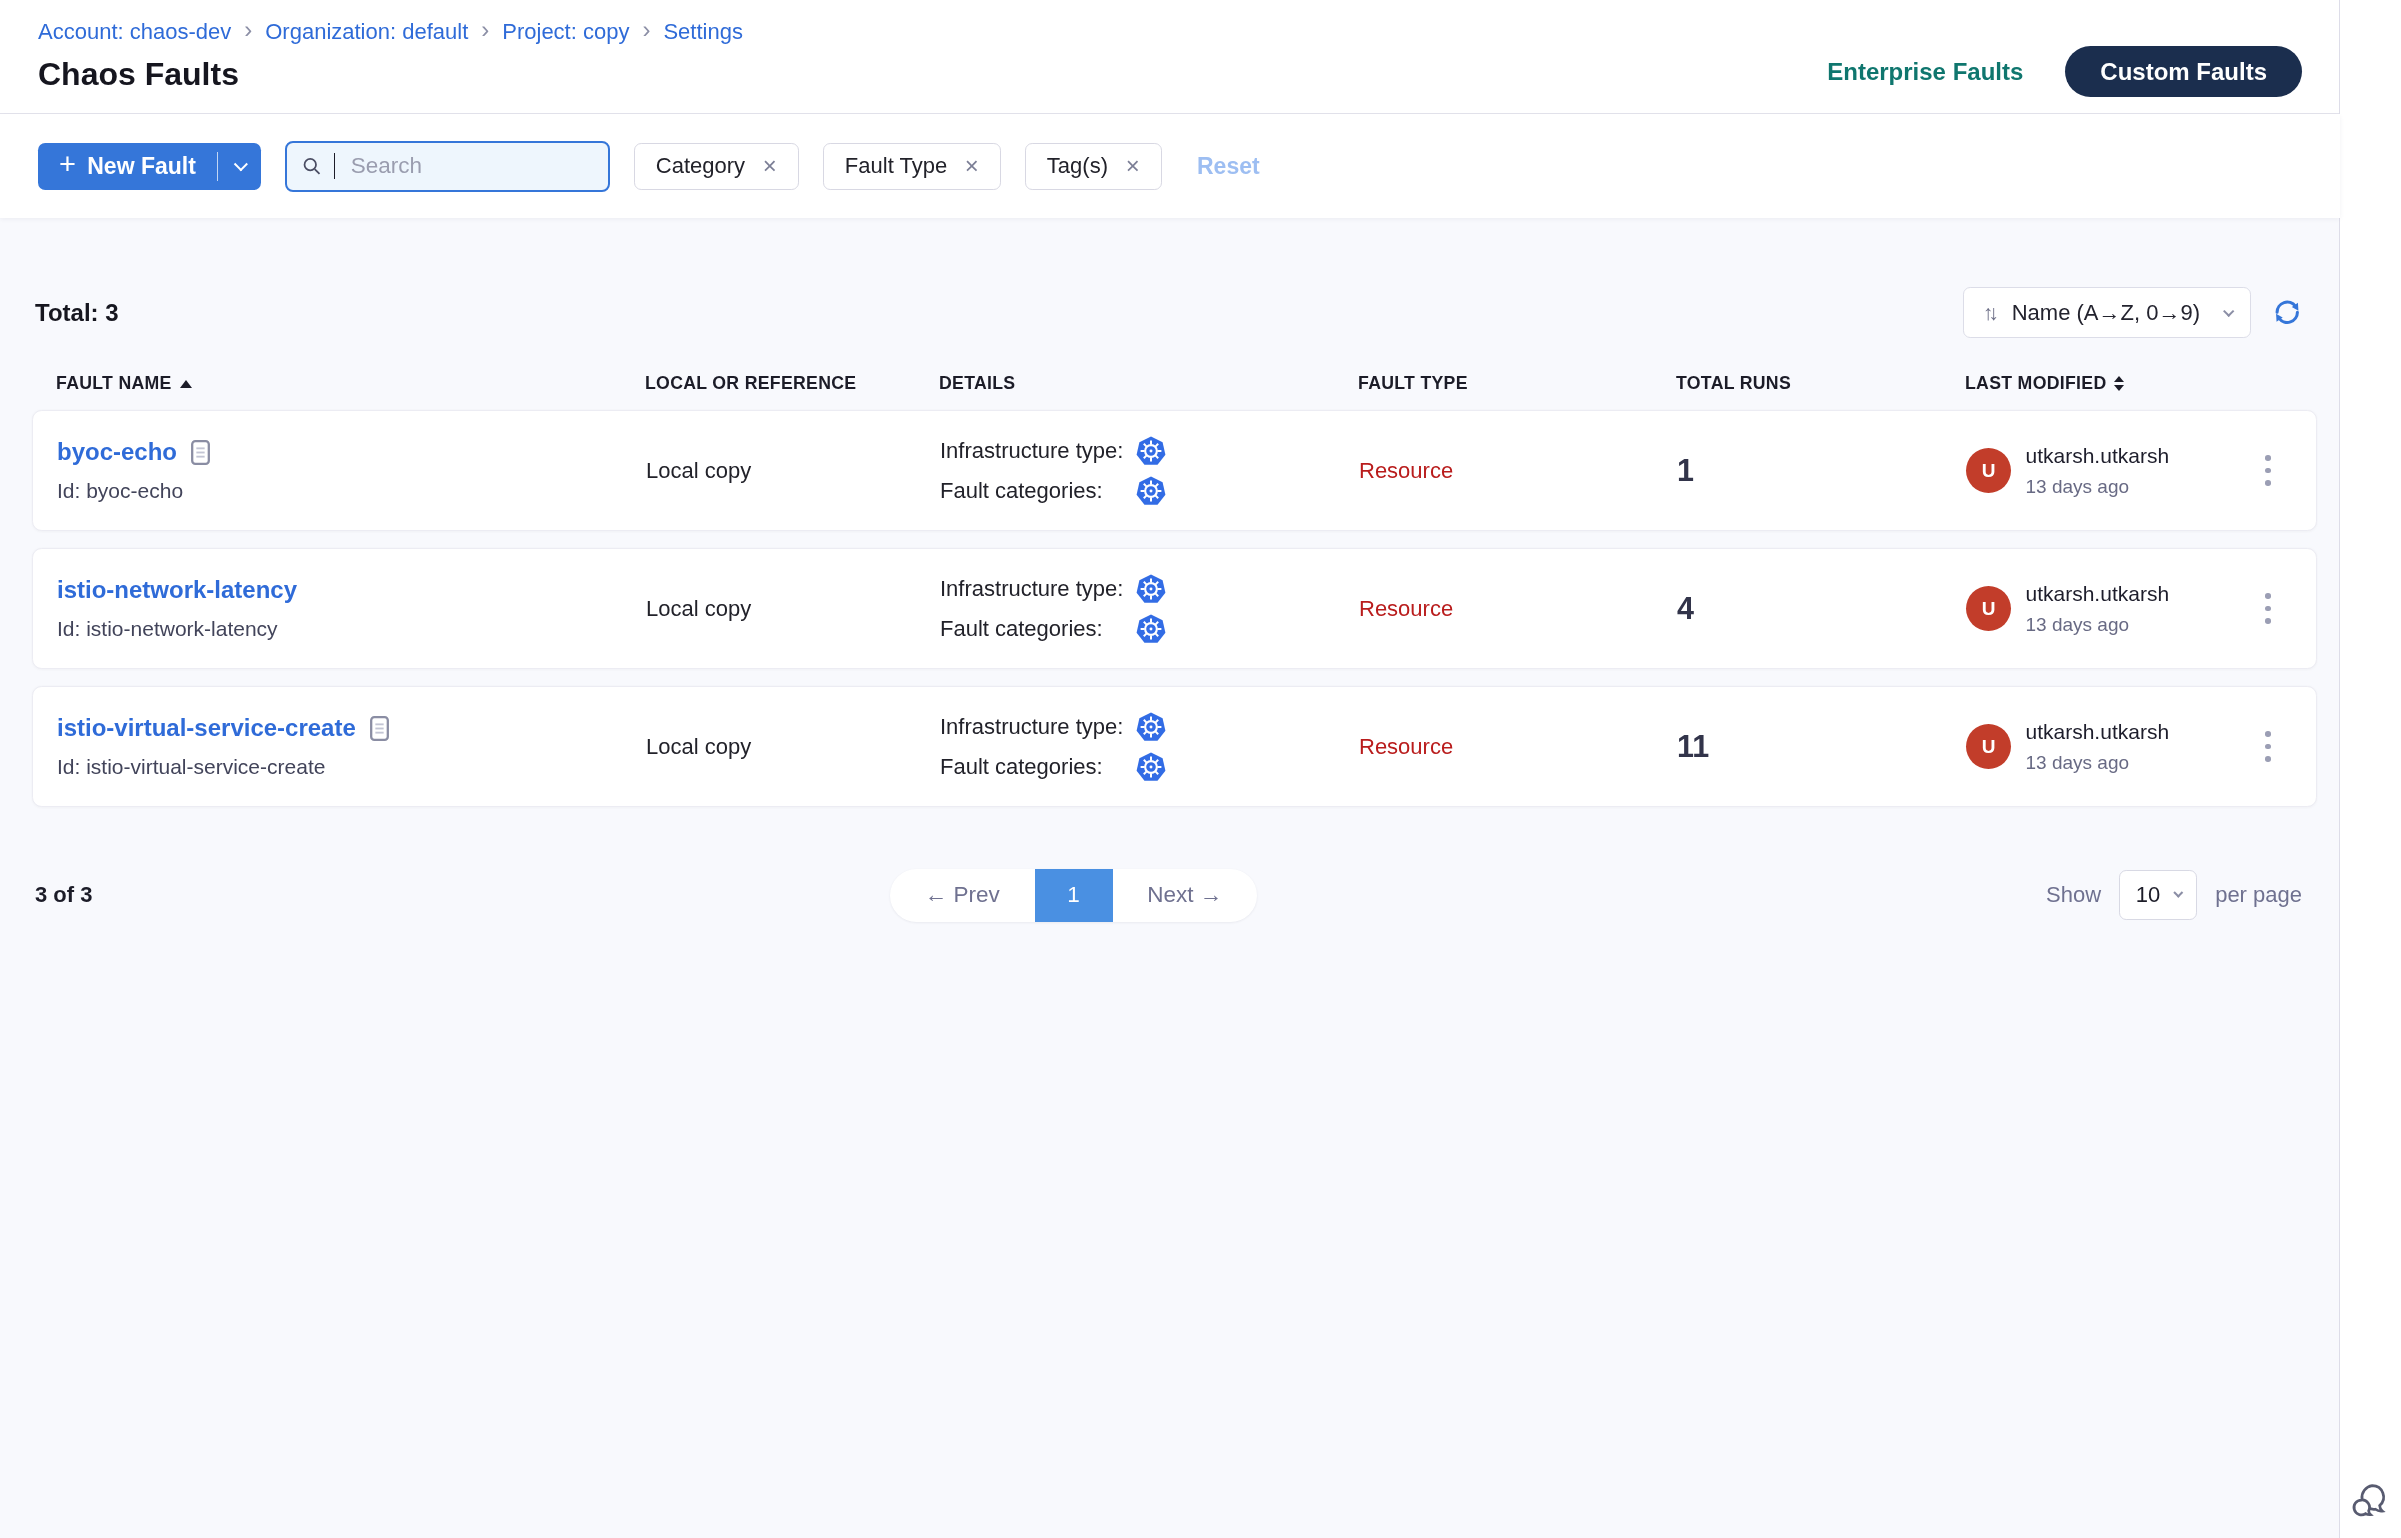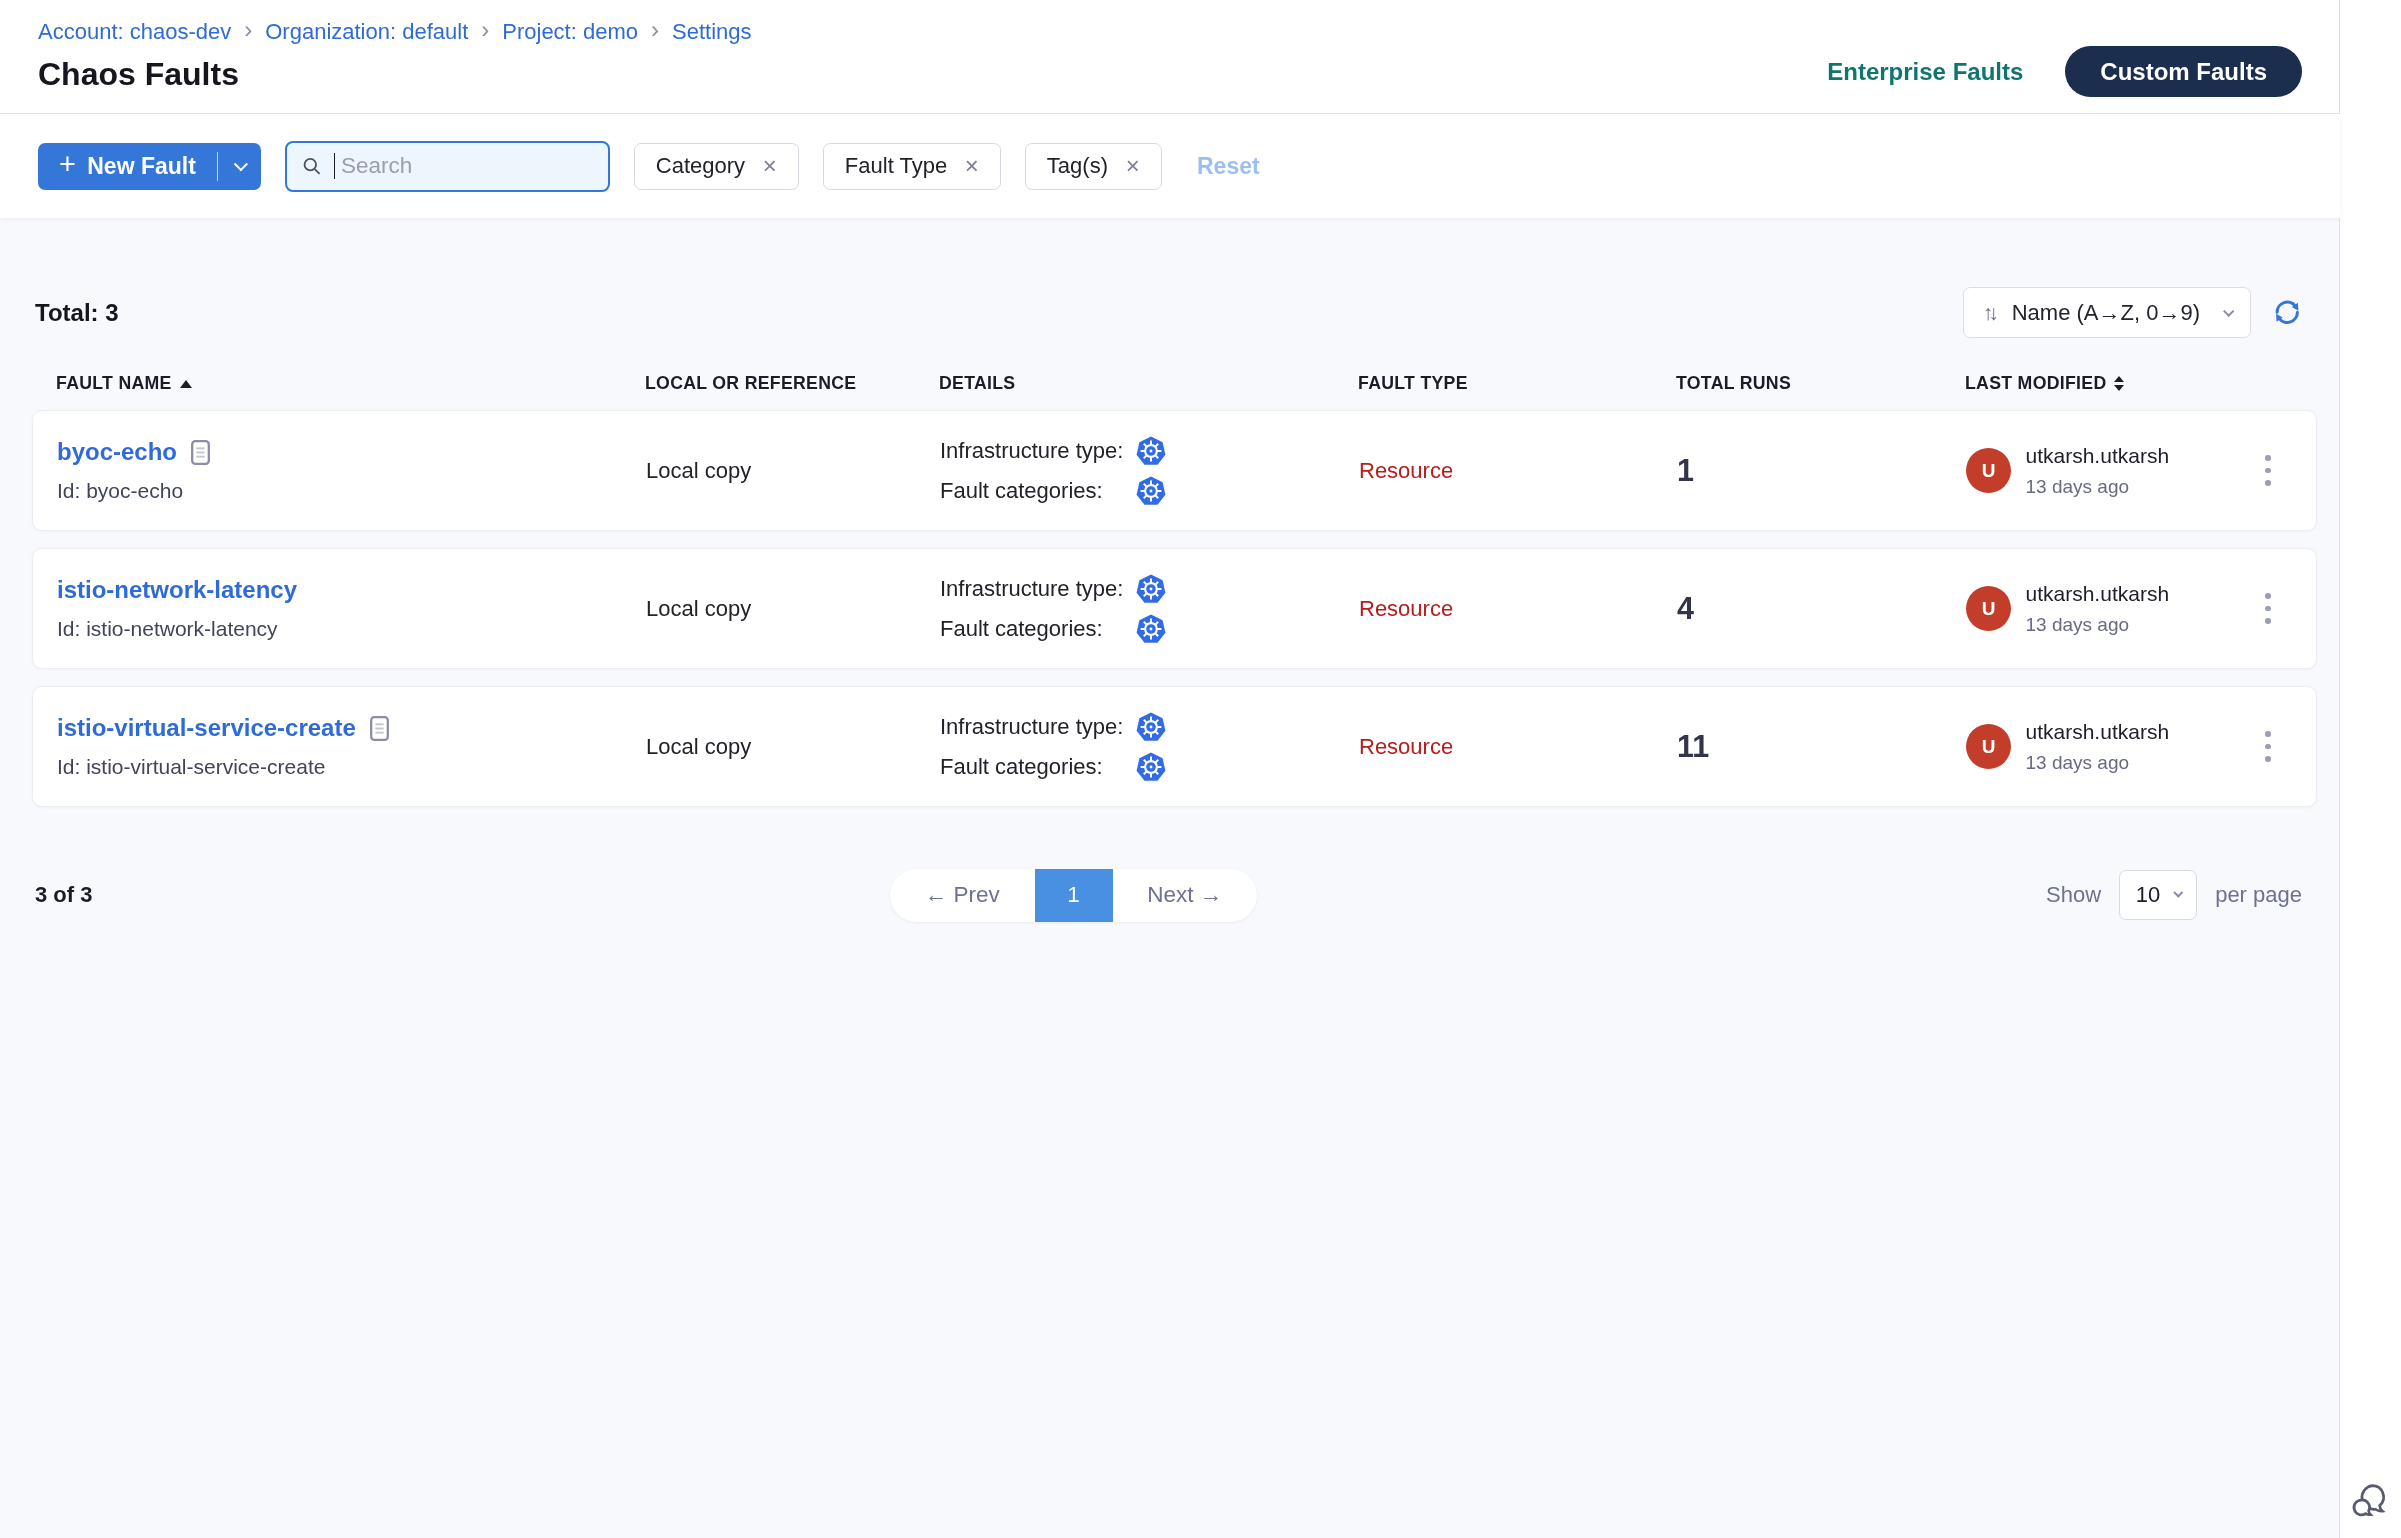--- a/index.html
+++ b/index.html
@@ -26,21 +26,21 @@
   .new-fault { display:flex; align-items:center; height:47px; background:#3576d9; border-radius:7.2px; color:#fff; cursor:pointer; }
   .new-fault .nf-main { display:flex; align-items:center; gap:11.3px; padding:0 21px; font-size:23px; font-weight:700; }
   .new-fault .plus { font-size:29px; font-weight:400; line-height:1; transform:translateY(-1.6px); }
   .nf-split { width:1.6px; height:29px; background:rgba(255,255,255,0.7); }
   .nf-caret { padding:0 16px; display:flex; align-items:center; }
   .chev { display:inline-block; width:10.4px; height:10.4px; border-right:2.4px solid currentColor; border-bottom:2.4px solid currentColor; transform:rotate(45deg) translateY(-2.4px); }
   .chev-white { color:#fff; }
   .chev-gray { color:#8b8ea5; }
 
   .searchbox { display:flex; align-items:center; gap:11.3px; width:325px; height:51px; border:2.4px solid #3576d9; border-radius:8px; background:#eef6fd; padding:0 14.5px; }
-  .searchbox input { border:none; outline:none; background:transparent; font-size:22.5px; width:100%; font-family:inherit; color:#1c1c28; border-left:1.6px solid #1c1c28; padding-left:6px; }
+  .searchbox input { border:none; outline:none; background:transparent; font-size:22.5px; width:100%; font-family:inherit; color:#1c1c28; border-left:1.6px solid #1c1c28; padding-left:16px; }
   .searchbox input::placeholder { color:#9a9daf; }
 
   .chip { display:flex; align-items:center; gap:17.7px; height:47px; background:#fff; border:1.6px solid #d8d8e3; border-radius:7.2px; padding:0 21px; font-size:22px; color:#22222a; cursor:pointer; }
   .chip .x { color:#7c7f96; font-size:24px; line-height:1; cursor:pointer; }
   .reset { color:#9dbef2; font-size:23px; font-weight:600; margin-left:11.3px; cursor:pointer; }
 
   
   .content { flex:1; background:#f8f9fd; padding:0 0 0 0; position:relative; }
   .list-head { display:flex; justify-content:space-between; align-items:center; padding:37px 38px 0 35px;margin-top:32px; }
   .total { font-size:24px; font-weight:700; color:#16161f; }
@@ -93,21 +93,21 @@
 <div class="app">
   <div class="main">
 
     <div class="topbar">
       <div>
         <div class="crumbs">
           <a>Account: chaos-dev</a>
           <span class="crumb-sep">›</span>
           <a>Organization: default</a>
           <span class="crumb-sep">›</span>
-          <a>Project: demo</a>
+          <a>Project: copy</a>
           <span class="crumb-sep">›</span>
           <a>Settings</a>
         </div>
         <div class="page-title">Chaos Faults</div>
       </div>
       <div class="topbar-right">
         <span class="link-btn">Enterprise Faults</span>
         <button class="pill-btn">Custom Faults</button>
       </div>
     </div>

